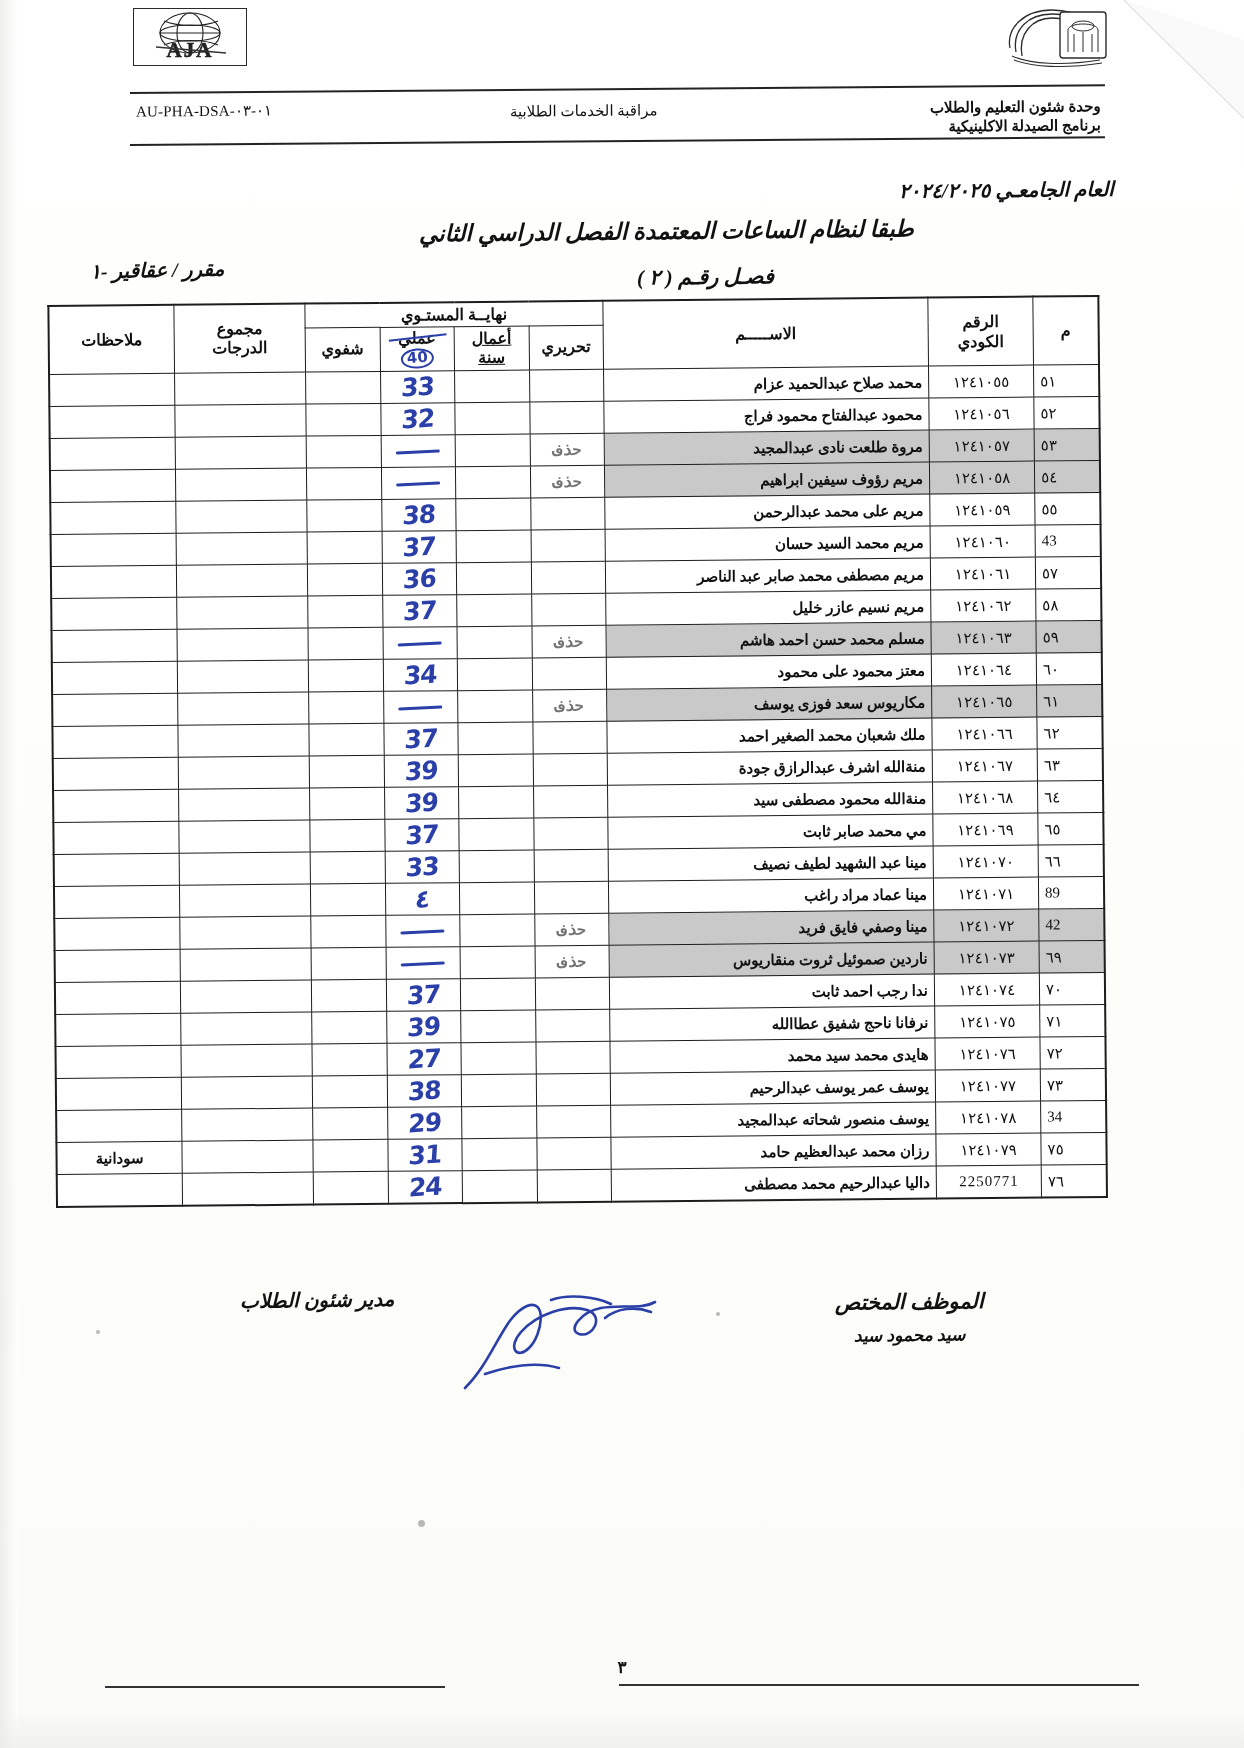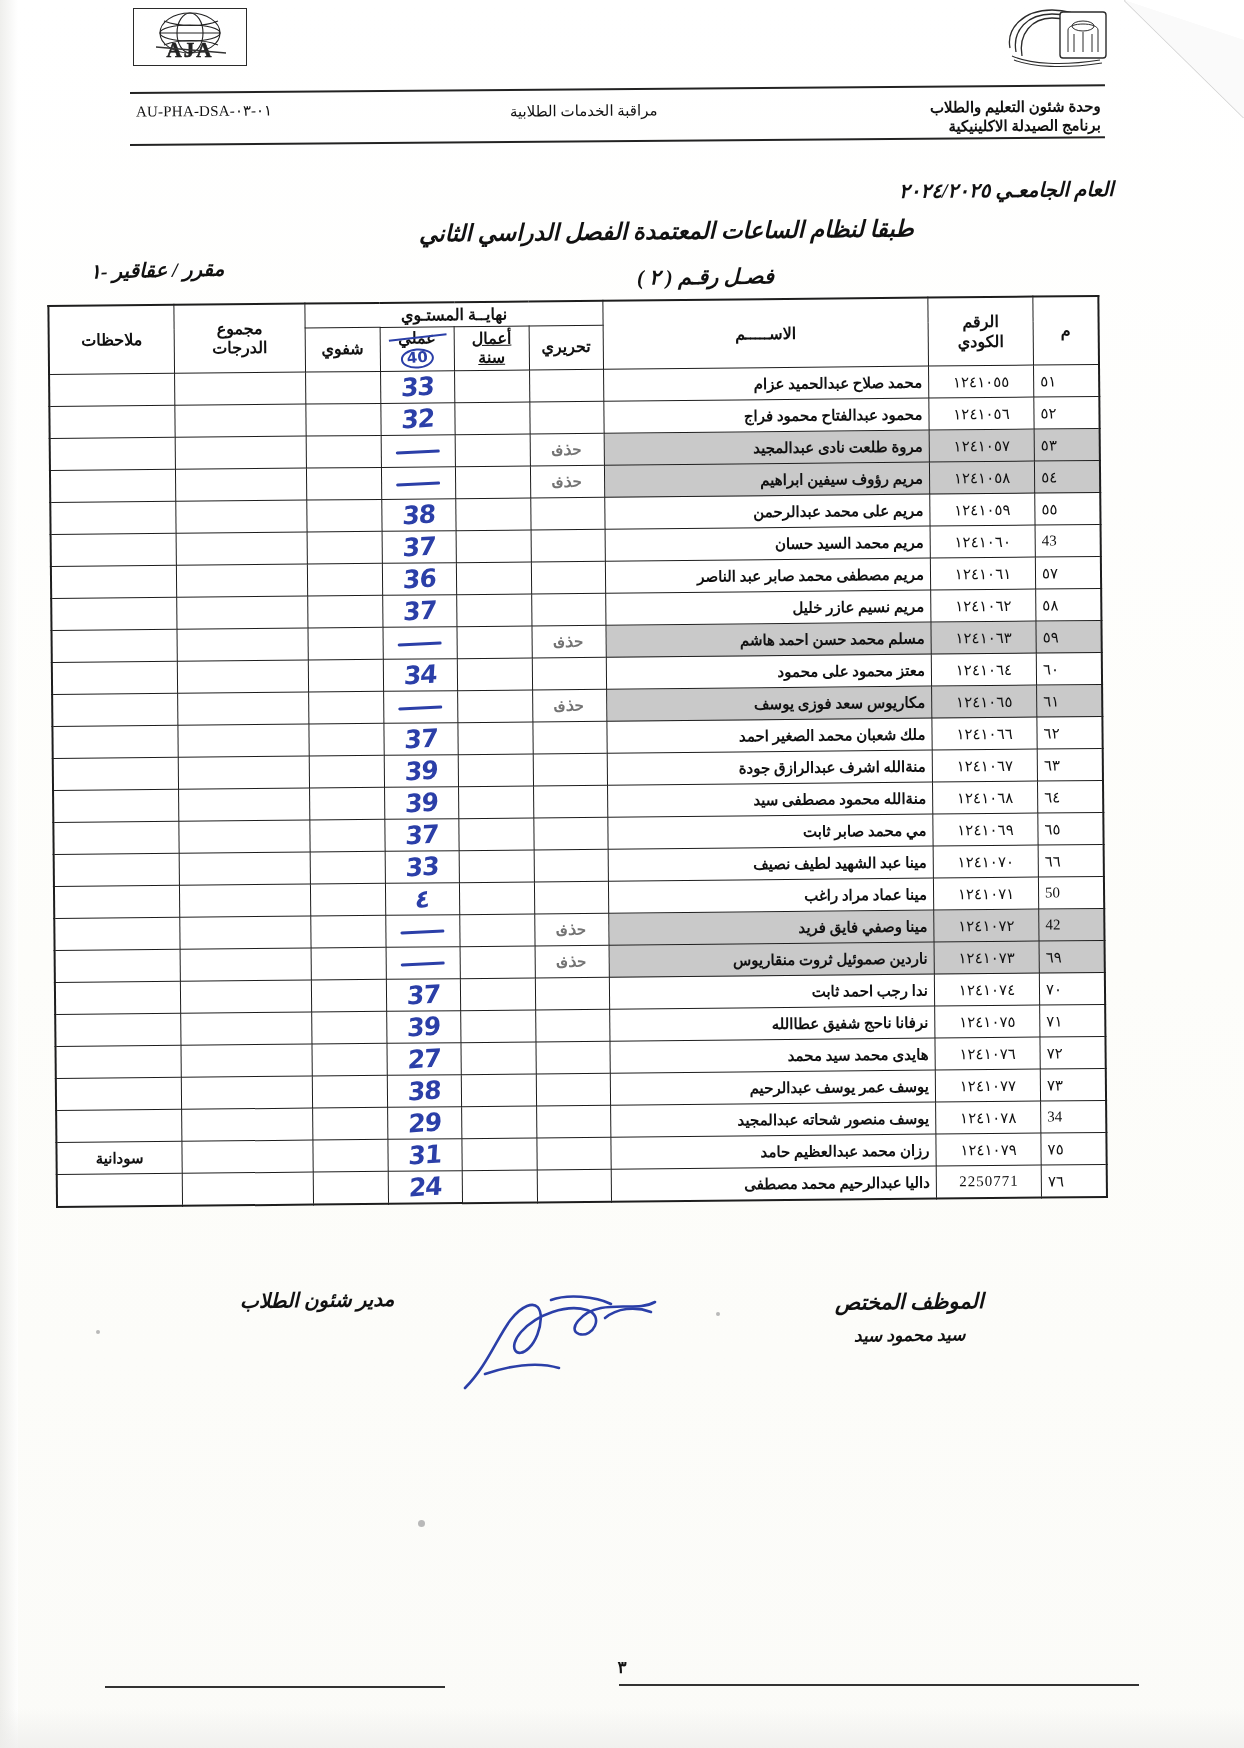--- a/index.html
+++ b/index.html
@@ -453,21 +453,21 @@
             <td class="c-code">١٢٤١٠٧٠</td>
             <td class="c-name">مينا عبد الشهيد لطيف نصيف</td>
             <td class="c-tah"></td>
             <td class="c-amal"></td>
             <td class="c-amali"><span class="hand">33</span></td>
             <td class="c-shaf"></td>
             <td class="c-tot"></td>
             <td class="c-note"></td>
           </tr>
           <tr>
-            <td class="c-m">50</td>
+            <td class="c-m">89</td>
             <td class="c-code">١٢٤١٠٧١</td>
             <td class="c-name">مينا عماد مراد راغب</td>
             <td class="c-tah"></td>
             <td class="c-amal"></td>
             <td class="c-amali"><span class="hand">٤</span></td>
             <td class="c-shaf"></td>
             <td class="c-tot"></td>
             <td class="c-note"></td>
           </tr>
           <tr class="deleted">

